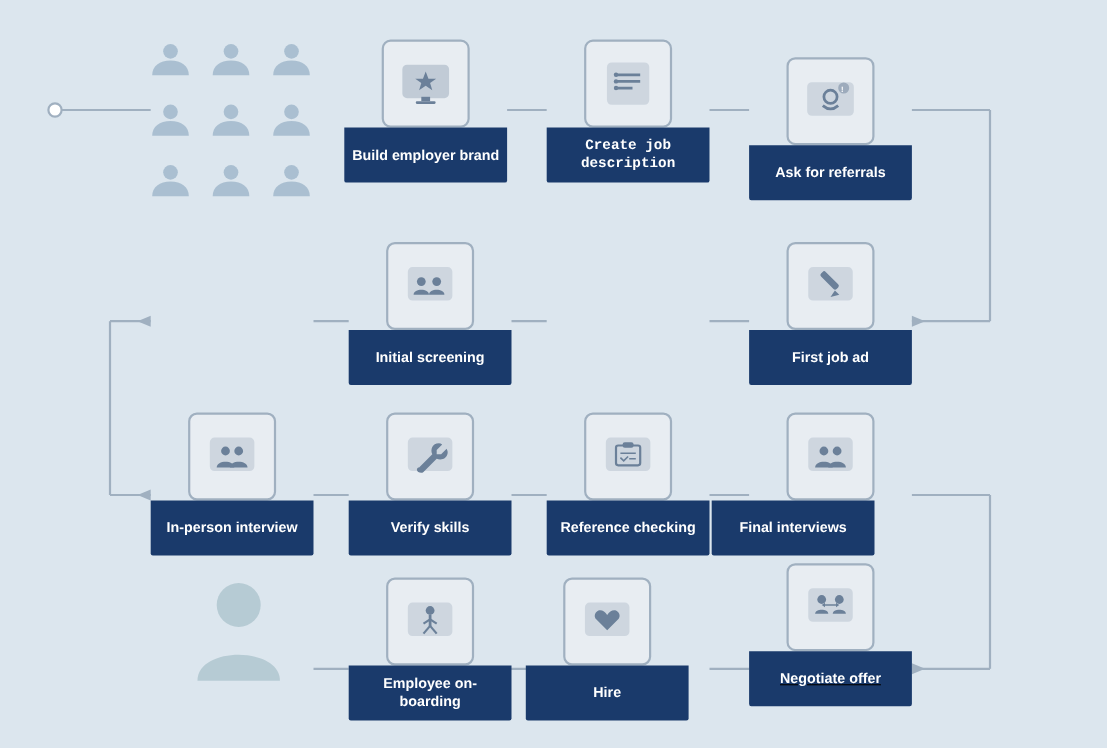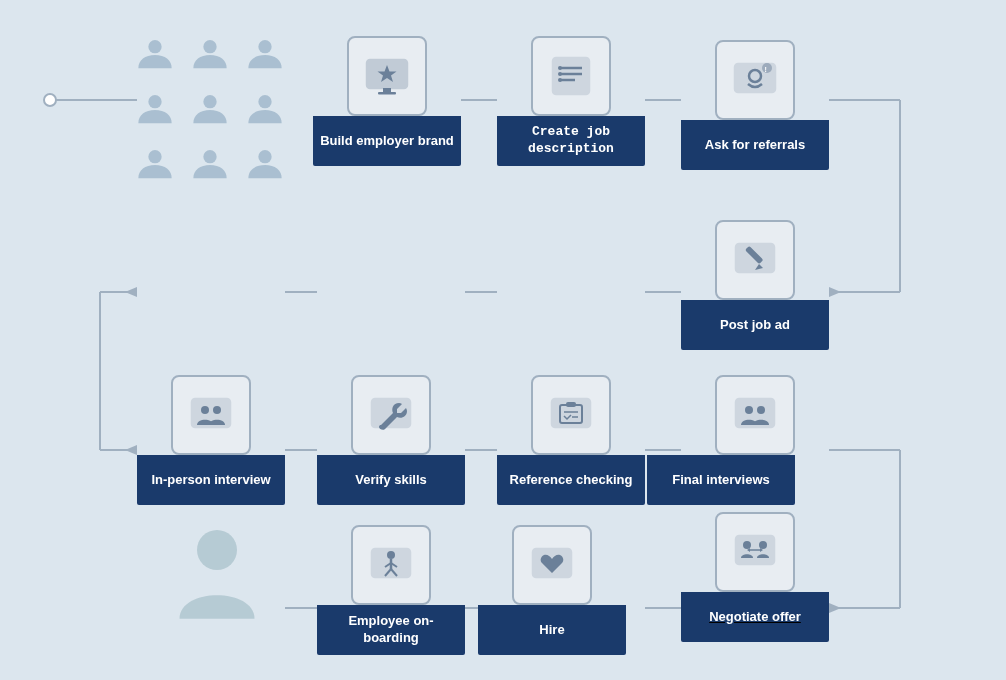--- a/index.html
+++ b/index.html
@@ -237,46 +237,59 @@
         <line x1="13" y1="22" x2="35" y2="22" stroke="#6b8099" stroke-width="2.5"></line>
         <line x1="13" y1="28" x2="28" y2="28" stroke="#6b8099" stroke-width="2.5"></line>
         <circle cx="13" cy="16" r="2" fill="#6b8099"></circle>
         <circle cx="13" cy="22" r="2" fill="#6b8099"></circle>
         <circle cx="13" cy="28" r="2" fill="#6b8099"></circle>
       </svg>
     </div>
     <div class="card-label">Create job description</div>
   </div>
 
-  <div class="card" style="left:681px; top:40px;">
+  <div class="card" style="left:681px; top:52px;">
     <div class="card-icon">
       <svg viewBox="0 0 48 48" width="48" height="48" fill="none">
         <rect x="4" y="8" width="40" height="28" rx="3" fill="#6b8099" opacity="0.2" stroke="#6b8099" stroke-width="2.5"></rect>
         <circle cx="24" cy="20" r="6" fill="none" stroke="#6b8099" stroke-width="2.5"></circle>
         <path d="M17 28 Q24 34 31 28" fill="none" stroke="#6b8099" stroke-width="2.5"></path>
         <circle cx="36" cy="12" r="5" fill="#6b8099" opacity="0.5"></circle>
         <text x="33.5" y="16" font-size="7" fill="white" font-weight="bold">!</text>
       </svg>
     </div>
     <div class="card-label">Ask for referrals</div>
   </div>
 
 
+  <div class="card" style="left:317px; top:220px;">
+    <div class="card-icon">
+      <svg viewBox="0 0 48 48" width="48" height="48" fill="none">
+        <rect x="5" y="8" width="38" height="28" rx="3" fill="#6b8099" opacity="0.2" stroke="#6b8099" stroke-width="2.5"></rect>
+
+        <circle cx="16" cy="20" r="4" fill="#6b8099"></circle>
+        <path d="M9 32 C9 26 23 26 23 32" fill="#6b8099"></path>
+        <circle cx="30" cy="20" r="4" fill="#6b8099"></circle>
+        <path d="M23 32 C23 26 37 26 37 32" fill="#6b8099"></path>
+      </svg>
+    </div>
+    <div class="card-label">Initial screening</div>
+  </div>
 
 
   <div class="card" style="left:681px; top:220px;">
     <div class="card-icon">
       <svg viewBox="0 0 48 48" width="48" height="48" fill="none">
         <rect x="5" y="8" width="38" height="28" rx="3" fill="#6b8099" opacity="0.2" stroke="#6b8099" stroke-width="2.5"></rect>
 
         <rect x="14" y="14" width="6" height="20" rx="2" transform="rotate(-45 14 14)" fill="#6b8099"></rect>
         <polygon points="28,28 32,32 24,34" fill="#6b8099"></polygon>
       </svg>
     </div>
-    <div class="card-label">Post job ad</div>
+    <div class="card-label">First job ad</div>
   </div>
 
   <div class="card" style="left:137px; top:375px;">
     <div class="card-icon">
       <svg viewBox="0 0 48 48" width="48" height="48" fill="none">
         <rect x="5" y="8" width="38" height="28" rx="3" fill="#6b8099" opacity="0.2" stroke="#6b8099" stroke-width="2.5"></rect>
         <circle cx="18" cy="19" r="4" fill="#6b8099"></circle>
         <circle cx="30" cy="19" r="4" fill="#6b8099"></circle>
         <path d="M10 34 C10 27 26 27 26 34" fill="#6b8099"></path>
         <path d="M22 34 C22 27 38 27 38 34" fill="#6b8099"></path>

